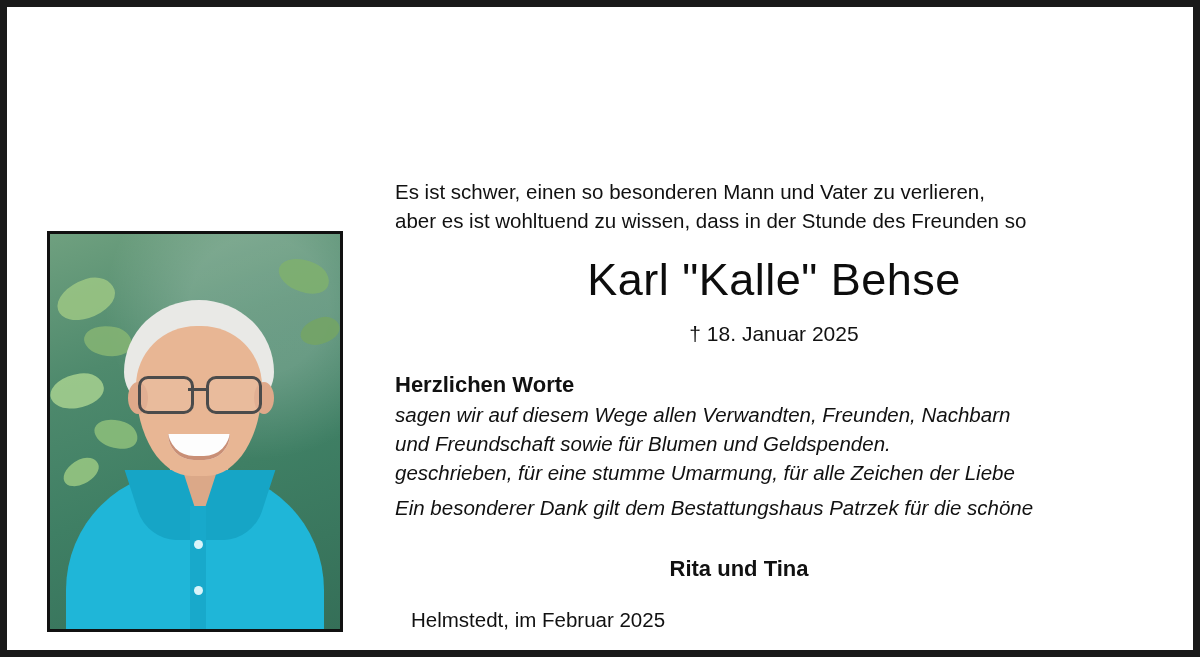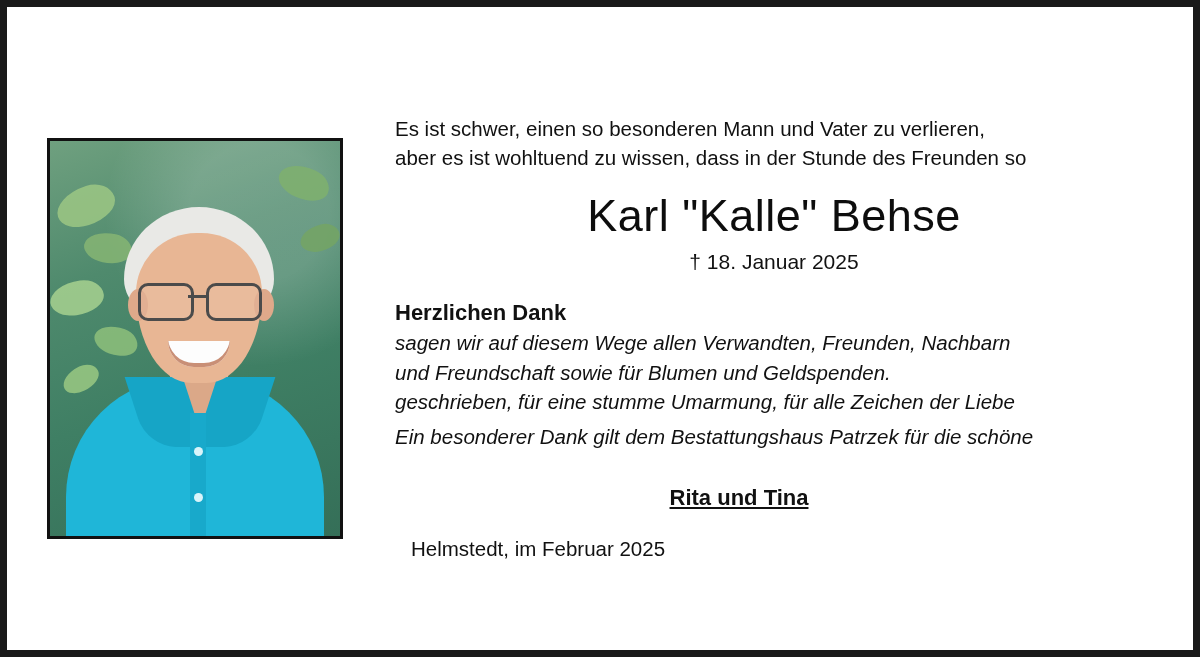--- a/index.html
+++ b/index.html
@@ -18,21 +18,21 @@
   .notice {
     position: relative;
     box-sizing: border-box;
     width: 1200px;
     height: 657px;
     background: #ffffff;
     border: 7px solid #1a1a1a;
     padding: 24px 34px 18px 40px;
     display: flex;
     flex-direction: row;
-    align-items: center;
+    align-items: flex-end;
   }
 
   
   .portrait-col {
     flex: 0 0 310px;
     padding-top: 14px;
     display: flex;
     justify-content: flex-start;
   }
   .portrait-frame {
@@ -167,41 +167,40 @@
   .name {
     text-align: center;
     font-size: 45px;
     letter-spacing: 0.5px;
     margin: 18px 0 4px 0;
     color: #0d0d0d;
   }
   .death-date {
     text-align: center;
     font-size: 21px;
-    margin: 8px 0 26px 0;
+    margin: 16px 0 26px 0;
     color: #111111;
   }
   .thanks-head {
     font-size: 22px;
     font-weight: 600;
     margin: 0 0 2px 0;
   }
   .body-par {
     font-size: 20.5px;
     line-height: 1.42;
     margin: 0 0 6px 0;
   }
   .body-par div { white-space: nowrap; font-style: italic; }
   .signature {
     text-align: center;
     font-size: 22px;
     font-weight: 600;
     margin: 34px 0 0 0;
     padding-right: 70px;
-    text-decoration: underline;
   }
   .place-date {
     font-size: 20.5px;
     margin: 26px 0 0 16px;
   }
 </style>
 </head>
 <body>
 
 <div class="notice">
@@ -242,21 +241,21 @@
   <div class="text-col">
 
     <div class="intro">
       <div>Es ist schwer, einen so besonderen Mann und Vater zu verlieren,</div>
       <div>aber es ist wohltuend zu wissen, dass in der Stunde des Freunden so</div>
     </div>
 
     <div class="name">Karl "Kalle" Behse</div>
     <div class="death-date">† 18. Januar 2025</div>
 
-    <div class="thanks-head">Herzlichen Dank</div>
+    <div class="thanks-head">Herzlichen Worte</div>
 
     <div class="body-par">
       <div>sagen wir auf diesem Wege allen Verwandten, Freunden, Nachbarn</div>
       <div>und Freundschaft sowie für Blumen und Geldspenden.</div>
       <div>geschrieben, für eine stumme Umarmung, für alle Zeichen der Liebe</div>
     </div>
 
     <div class="body-par">
       <div>Ein besonderer Dank gilt dem Bestattungshaus Patrzek für die schöne</div>
     </div>

